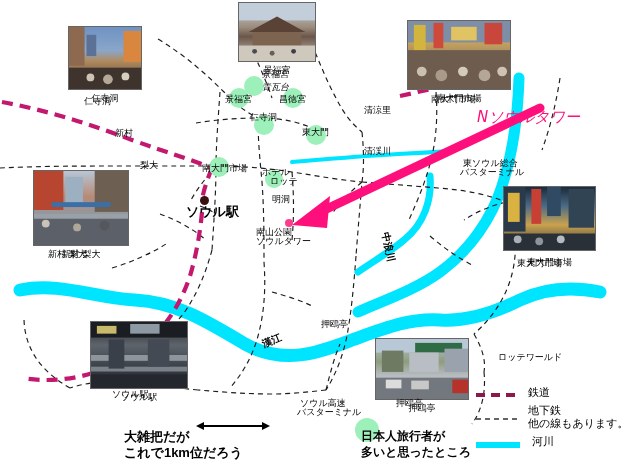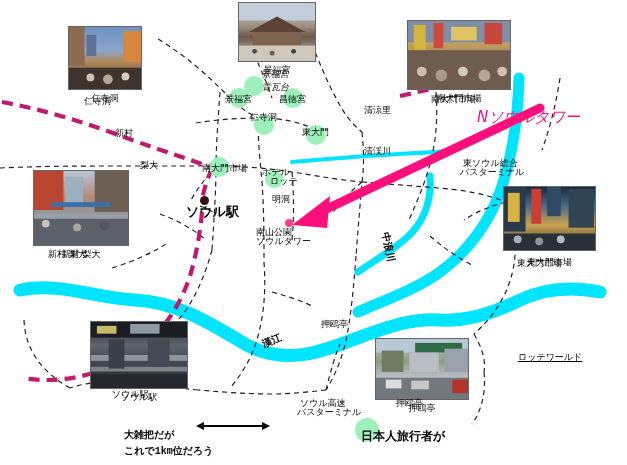--- a/index.html
+++ b/index.html
@@ -59,26 +59,26 @@
   .legend-text{
     position:absolute;
     font-size:11px;
     color:#000;
     white-space:nowrap;
     line-height:1.15;
     font-family:"DejaVu Sans","Liberation Sans",sans-serif;
   }
   .scaletext{
     position:absolute;
-    font-size:10px;
+    font-size:13px;
     color:#000;
     white-space:nowrap;
     line-height:1.15;
     font-weight:bold;
-    font-family:Liberation Mono, monospace;
+    font-family:Liberation Sans, sans-serif;
   }
   .notetext{
     position:absolute;
     font-size:12px;
     color:#000;
     white-space:nowrap;
     line-height:1.15;
     font-weight:bold;
     font-family:"DejaVu Sans","Liberation Sans",sans-serif;
   }
@@ -344,36 +344,55 @@
   <div class="maplabel" style="left:262px;top:177px;padding-left:8px;">ロッテ</div>
   <div class="maplabel" style="left:272px;top:195px;">明洞</div>
   <div class="maplabel" style="left:186px;top:205px;font-size:13px;font-weight:bold;"><span>ソウル駅</span></div>
   <div class="maplabel" style="left:256px;top:228px;">南山公園</div>
   <div class="maplabel" style="left:256px;top:237px;">ソウルタワー</div>
   <div class="maplabel" style="left:364px;top:147px;">清渓川</div>
   <div class="maplabel" style="left:463px;top:159px;">東ソウル総合</div>
   <div class="maplabel" style="left:460px;top:168px;">バスターミナル</div>
   <div class="maplabel" style="left:517px;top:259px;">東大門市場</div>
   <div class="maplabel" style="left:48px;top:250px;">新村 梨大</div>
-  <div class="maplabel" style="left:518px;top:353px;text-decoration:underline;">ロッテワールド</div>
+  <div class="maplabel" style="left:498px;top:353px;">ロッテワールド</div>
   <div class="maplabel" style="left:321px;top:320px;">押鴎亭</div>
   <div class="maplabel" style="left:112px;top:390px;">ソウル駅</div>
   <div class="maplabel" style="left:300px;top:399px;">ソウル高速</div>
   <div class="maplabel" style="left:297px;top:408px;">バスターミナル</div>
   <div class="maplabel" style="left:396px;top:399px;">押鴎亭</div>
 
   <div class="riverlabel" style="left:262px;top:334px;transform:rotate(-22deg);">漢江</div>
   <div class="riverlabel" style="left:373px;top:240px;transform:rotate(78deg);">中浪川</div>
 
   <div class="towerlabel" style="left:477px;top:108px;font-style:italic;">Nソウルタワー</div>
 
   <svg style="position:absolute;left:196px;top:420px;width:74px;height:12px;">
     <line x1="4" y1="6" x2="70" y2="6" stroke="#000" stroke-width="2"></line>
     <polygon points="0,6 8,2 8,10" fill="#000"></polygon>
     <polygon points="74,6 66,2 66,10" fill="#000"></polygon>
   </svg>
   <div class="scaletext" style="left:124px;top:430px;">大雑把だが</div>
   <div class="scaletext" style="left:124px;top:446px;">これで1km位だろう</div>
 
   <div class="notetext" style="left:361px;top:430px;">日本人旅行者が</div>
-
+  <div class="notetext" style="left:361px;top:446px;">多いと思ったところ</div>
+
+  <div style="position:absolute;left:476px;top:386px;width:150px;height:74px;">
+
+    <svg style="position:absolute;left:0;top:4px;width:44px;height:10px;">
+      <line x1="0" y1="5" x2="44" y2="5" stroke="#8b1a4a" stroke-width="4" stroke-dasharray="9,6"></line>
+    </svg>
+    <div class="legend-text" style="left:52px;top:1px;">鉄道</div>
+
+    <svg style="position:absolute;left:0;top:28px;width:44px;height:10px;">
+      <line x1="0" y1="5" x2="44" y2="5" stroke="#333" stroke-width="1.3" stroke-dasharray="5,4"></line>
+    </svg>
+    <div class="legend-text" style="left:52px;top:19px;">地下鉄</div>
+    <div class="legend-text" style="left:52px;top:32px;">他の線もあります。</div>
+
+    <svg style="position:absolute;left:0;top:54px;width:44px;height:10px;">
+      <line x1="0" y1="5" x2="44" y2="5" stroke="#00e5ff" stroke-width="6"></line>
+    </svg>
+    <div class="legend-text" style="left:56px;top:50px;">河川</div>
+  </div>
 
 </div>
 
 </body></html>

